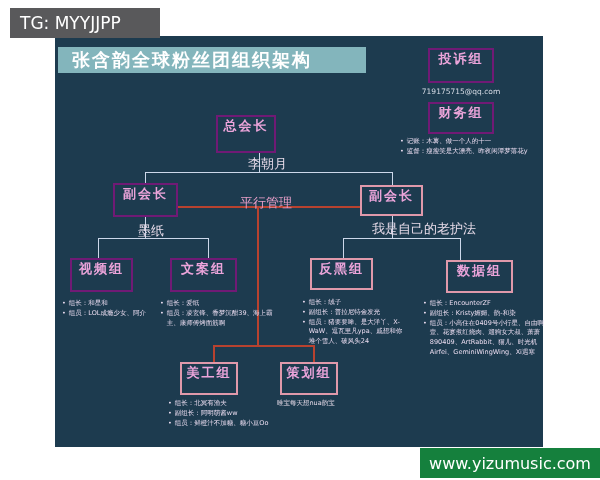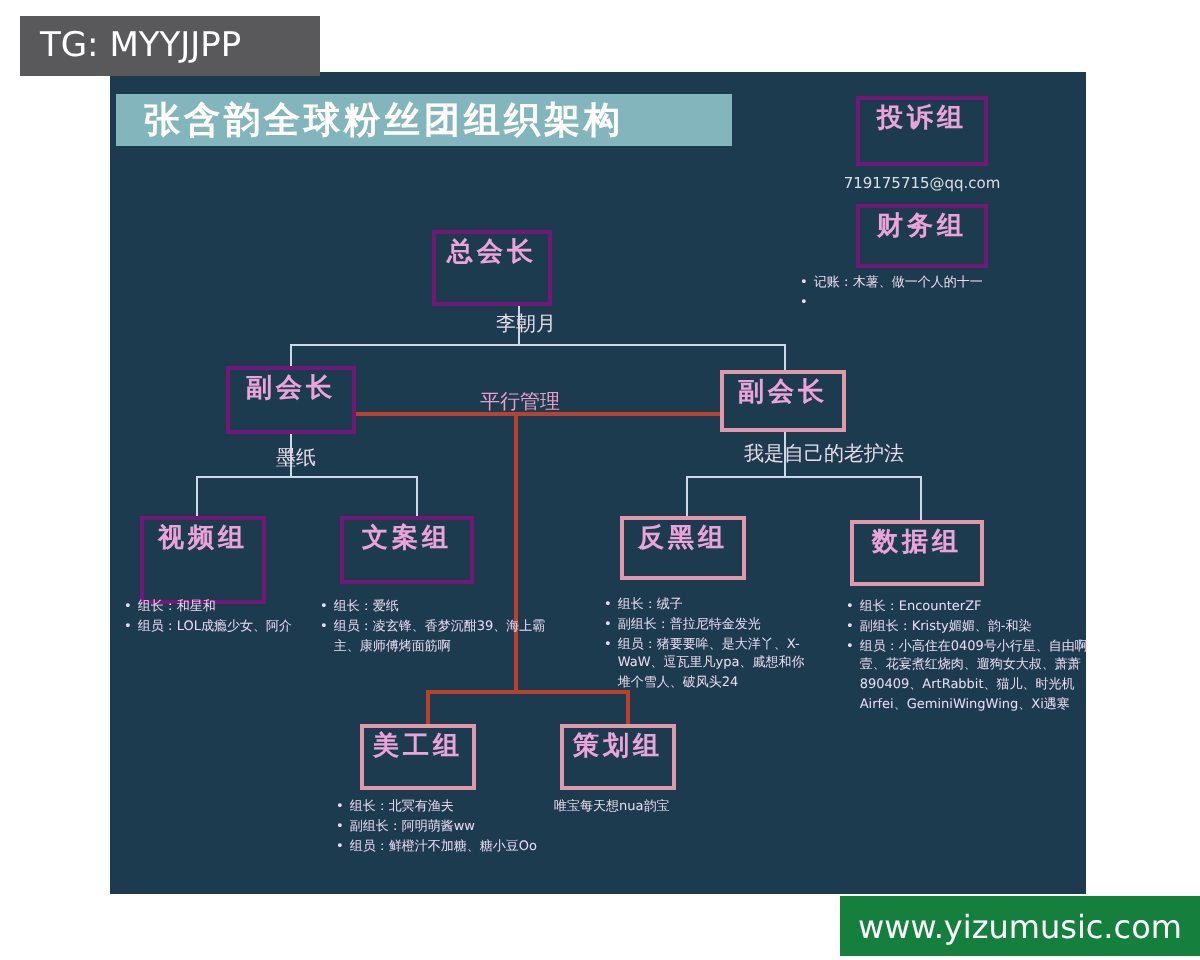--- a/index.html
+++ b/index.html
@@ -7,21 +7,21 @@
        font-family:"DejaVu Sans","Liberation Sans",sans-serif;overflow:hidden;}
   .tg-badge{position:absolute;left:10px;top:8px;width:150px;height:30px;background:#59595b;
             color:#fff;font-size:17px;display:flex;align-items:center;padding-left:10px;box-sizing:border-box;}
   .panel{position:absolute;left:55px;top:36px;width:488px;height:411px;background:#1d3b4f;}
   .banner{position:absolute;left:58px;top:47px;width:308px;height:26px;background:#83b5bc;
           color:#ffffff;font-size:18px;font-weight:bold;display:flex;align-items:center;
           padding-left:14px;box-sizing:border-box;letter-spacing:2px;}
   .obox{position:absolute;border:2px solid #701a75;display:flex;align-items:flex-start;justify-content:center;box-sizing:border-box;}
   .obox.pink{border-color:#e099ab;}
   .obox-title{color:#eba4da;font-weight:bold;font-size:13px;letter-spacing:2px;white-space:nowrap;}
-  .smalltxt{position:absolute;color:#e8dcea;font-size:10px;white-space:nowrap;}
+  .smalltxt{position:absolute;color:#e8dcea;font-size:13px;white-space:nowrap;}
   .email{color:#d9dee8;font-size:7.5px;}
   .pinktxt{color:#e89fc8;}
   .notes{position:absolute;color:#eadcf0;font-size:6.5px;line-height:1.5;}
   .note{display:flex;}
   .bullet{margin-right:3px;}
   .line{position:absolute;}
   .line.blue{background:#cdd8ea;}
   .line.red{background:#b8422f;}
   .watermark{position:absolute;left:420px;top:448px;width:180px;height:30px;background:#15803d;
              color:#fff;font-size:16px;display:flex;align-items:center;justify-content:center;}
@@ -66,41 +66,42 @@
 <div class="obox" style="left:428px;top:102px;width:66px;height:32px">
   <span class="obox-title">财务组</span>
 </div>
 <div class="notes" style="left:400px;top:137px;width:150px">
   <div class="note">
       <span class="bullet">•</span>
       <span>记账：木薯、做一个人的十一</span>
     </div>
   <div class="note">
       <span class="bullet">•</span>
+      <span>监督：瘦瘦笑是大漂亮、昨夜闲潭梦落花y</span>
     </div>
 </div>
 
 <div class="obox" style="left:216px;top:115px;width:60px;height:38px">
   <span class="obox-title">总会长</span>
 </div>
 <div class="smalltxt" style="left:248px;top:155px">李朝月</div>
 
 <div class="obox" style="left:113px;top:183px;width:65px;height:34px">
   <span class="obox-title">副会长</span>
 </div>
 <div class="smalltxt" style="left:138px;top:222px">墨纸</div>
 
 <div class="obox pink" style="left:360px;top:185px;width:63px;height:31px">
   <span class="obox-title">副会长</span>
 </div>
 <div class="smalltxt" style="left:372px;top:220px">我是自己的老护法</div>
 
 <div class="smalltxt pinktxt" style="left:240px;top:194px">平行管理</div>
 
-<div class="obox" style="left:70px;top:258px;width:63px;height:44px">
+<div class="obox" style="left:70px;top:258px;width:63px;height:34px">
   <span class="obox-title">视频组</span>
 </div>
 <div class="notes" style="left:62px;top:299px;width:115px">
   <div class="note">
       <span class="bullet">•</span>
       <span>组长：和星和</span>
     </div>
   <div class="note">
       <span class="bullet">•</span>
       <span>组员：LOL成瘾少女、阿介</span>
@@ -132,21 +133,21 @@
   <div class="note">
       <span class="bullet">•</span>
       <span>副组长：普拉尼特金发光</span>
     </div>
   <div class="note">
       <span class="bullet">•</span>
       <span>组员：猪要要哞、是大洋丫、X-WaW、逗瓦里凡ypa、戚想和你堆个雪人、破风头24</span>
     </div>
 </div>
 
-<div class="obox pink" style="left:425px;top:260px;width:67px;height:33px">
+<div class="obox pink" style="left:446px;top:260px;width:67px;height:33px">
   <span class="obox-title">数据组</span>
 </div>
 <div class="notes" style="left:423px;top:299px;width:122px">
   <div class="note">
       <span class="bullet">•</span>
       <span>组长：EncounterZF</span>
     </div>
   <div class="note">
       <span class="bullet">•</span>
       <span>副组长：Kristy媚媚、韵-和染</span>

